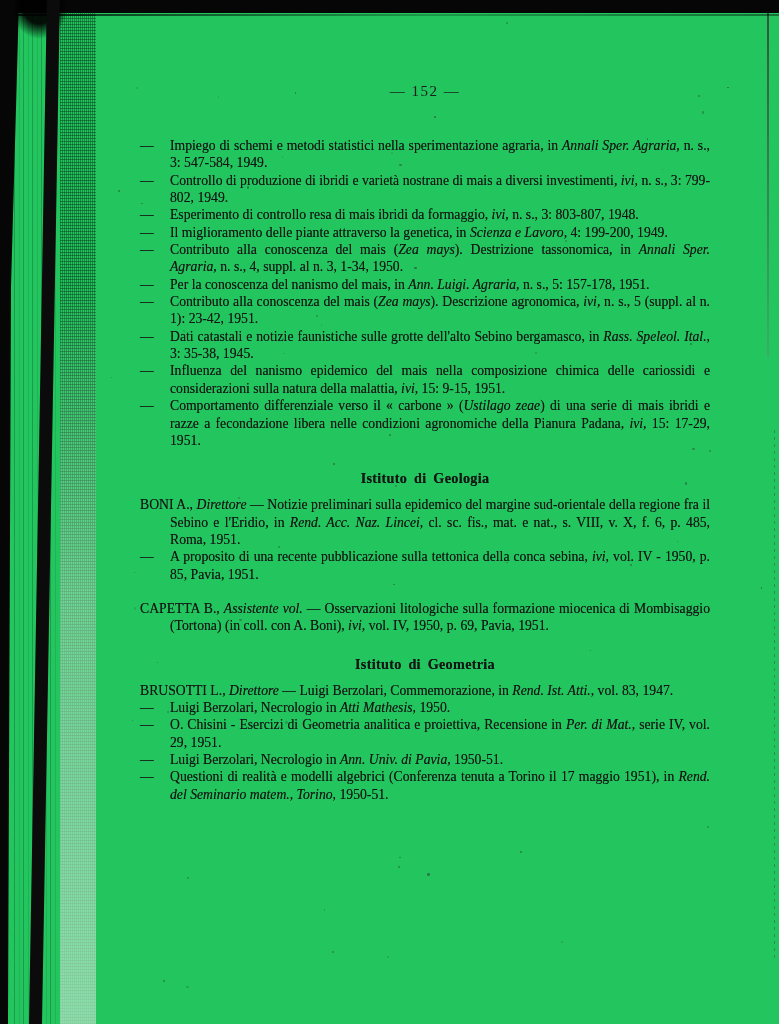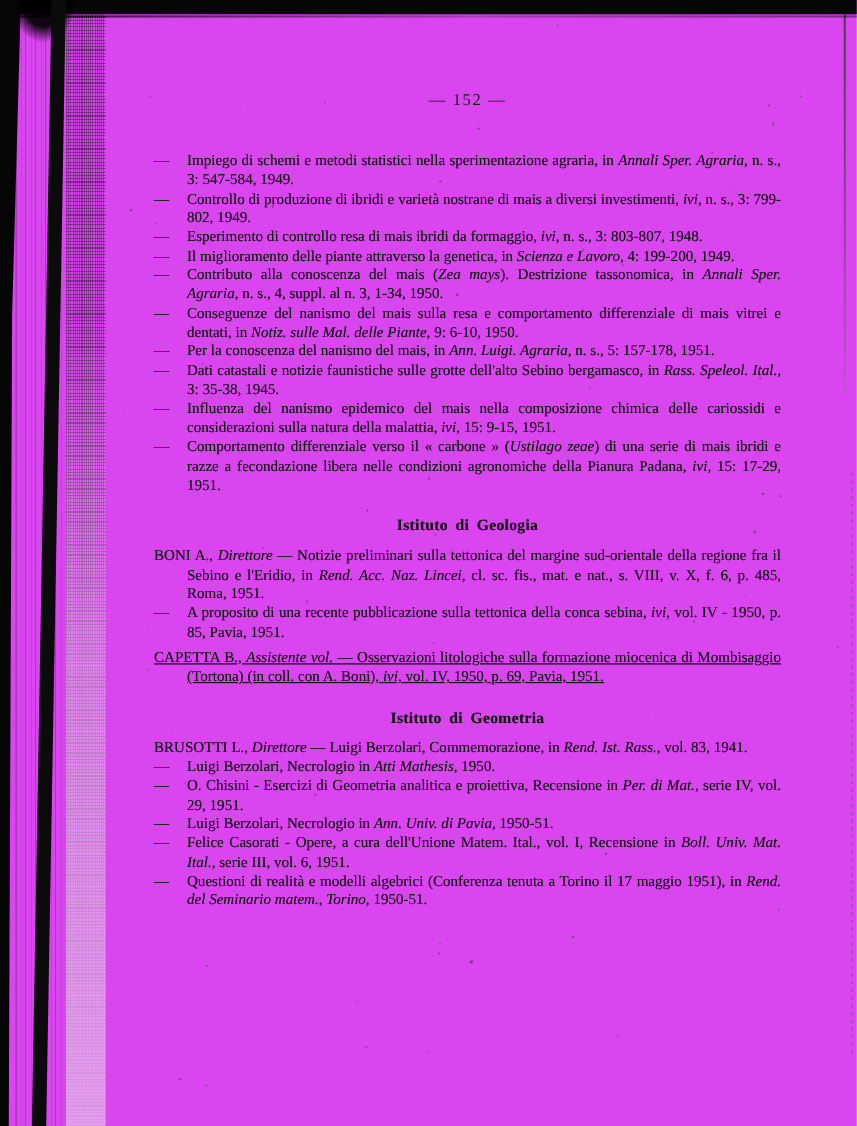--- a/index.html
+++ b/index.html
@@ -1,31 +1,31 @@
 <!DOCTYPE html>
 <html><head>
 <meta charset="utf-8">
 <style>
   html,body{margin:0;padding:0;background:#fff;}
   .scan{
-    position:relative;width:779px;height:1024px;background:#d946ef;overflow:hidden;
+    position:relative;width:779px;height:1024px;background:#22c55e;overflow:hidden;
     font-family:"Liberation Serif","DejaVu Serif",serif;color:#151515;
   }
   
   .page-content{position:absolute;left:140px;top:82px;width:570px;}
   .page-number{
     text-align:center;font-size:15px;letter-spacing:1.5px;line-height:18px;
     margin:0 0 37px 0;color:#1b1b1b;
   }
   .bib{font-size:13.7px;line-height:17.35px;}
   .entry{
     margin:0;text-align:justify;padding-left:30px;text-indent:-30px;
     text-shadow:0 0 .4px rgba(10,10,10,.55);
   }
-  .entry.gap{margin-top:6px;text-decoration:underline;}
+  .entry.gap{margin-top:17px;}
   .dash{display:inline-block;width:30px;text-indent:0;}
   .entry em{font-style:italic;}
   .heading{
     text-align:center;font-weight:bold;font-size:14.2px;line-height:18px;
     margin:20px 0 9px 0;word-spacing:3px;letter-spacing:.3px;
     text-shadow:0 0 .4px rgba(10,10,10,.6);
   }
   
   .edge-top{position:absolute;left:0;top:0;width:100%;height:13px;background:#060606;z-index:5;}
   .edge-top-line{position:absolute;left:0;top:14px;width:100%;height:2px;z-index:5;
@@ -133,35 +133,34 @@
     </div>
 
   <div class="page-content">
     <div class="page-number">— 152 —</div>
     <div class="bib">
         <p class="entry"><span class="dash">—</span><span>Impiego di schemi e metodi statistici nella sperimentazione agraria, in </span><em>Annali Sper. Agraria,</em><span> n. s., 3: 547-584, 1949.</span></p>
         <p class="entry"><span class="dash">—</span><span>Controllo di produzione di ibridi e varietà nostrane di mais a diversi investimenti, </span><em>ivi,</em><span> n. s., 3: 799-802, 1949.</span></p>
         <p class="entry"><span class="dash">—</span><span>Esperimento di controllo resa di mais ibridi da formaggio, </span><em>ivi,</em><span> n. s., 3: 803-807, 1948.</span></p>
         <p class="entry"><span class="dash">—</span><span>Il miglioramento delle piante attraverso la genetica, in </span><em>Scienza e Lavoro,</em><span> 4: 199-200, 1949.</span></p>
         <p class="entry"><span class="dash">—</span><span>Contributo alla conoscenza del mais (</span><em>Zea mays</em><span>). Destrizione tassonomica, in </span><em>Annali Sper. Agraria,</em><span> n. s., 4, suppl. al n. 3, 1-34, 1950.</span></p>
-        <p class="entry"><span class="dash">—</span><span>Conseguenze del nanismo del mais sulla resa e comportamento differenziale di mais vitrei e dentati, in </span><em>Notiz. sulle Mal. delle Piante,</em><span> 9: 6-10, 1950.</span></p>
         <p class="entry"><span class="dash">—</span><span>Per la conoscenza del nanismo del mais, in </span><em>Ann. Luigi. Agraria,</em><span> n. s., 5: 157-178, 1951.</span></p>
+        <p class="entry"><span class="dash">—</span><span>Contributo alla conoscenza del mais (</span><em>Zea mays</em><span>). Descrizione agronomica, </span><em>ivi,</em><span> n. s., 5 (suppl. al n. 1): 23-42, 1951.</span></p>
         <p class="entry"><span class="dash">—</span><span>Dati catastali e notizie faunistiche sulle grotte dell'alto Sebino bergamasco, in </span><em>Rass. Speleol. Ital.,</em><span> 3: 35-38, 1945.</span></p>
         <p class="entry"><span class="dash">—</span><span>Influenza del nanismo epidemico del mais nella composizione chimica delle cariossidi e considerazioni sulla natura della malattia, </span><em>ivi,</em><span> 15: 9-15, 1951.</span></p>
         <p class="entry"><span class="dash">—</span><span>Comportamento differenziale verso il « carbone » (</span><em>Ustilago zeae</em><span>) di una serie di mais ibridi e razze a fecondazione libera nelle condizioni agronomiche della Pianura Padana, </span><em>ivi,</em><span> 15: 17-29, 1951.</span></p>
         <div class="heading">Istituto di Geologia</div>
-        <p class="entry"><span>BONI A., </span><em>Direttore</em><span> — Notizie preliminari sulla tettonica del margine sud-orientale della regione fra il Sebino e l'Eridio, in </span><em>Rend. Acc. Naz. Lincei,</em><span> cl. sc. fis., mat. e nat., s. VIII, v. X, f. 6, p. 485, Roma, 1951.</span></p>
+        <p class="entry"><span>BONI A., </span><em>Direttore</em><span> — Notizie preliminari sulla epidemico del margine sud-orientale della regione fra il Sebino e l'Eridio, in </span><em>Rend. Acc. Naz. Lincei,</em><span> cl. sc. fis., mat. e nat., s. VIII, v. X, f. 6, p. 485, Roma, 1951.</span></p>
         <p class="entry"><span class="dash">—</span><span>A proposito di una recente pubblicazione sulla tettonica della conca sebina, </span><em>ivi,</em><span> vol. IV - 1950, p. 85, Pavia, 1951.</span></p>
         <p class="entry gap"><span>CAPETTA B., </span><em>Assistente vol.</em><span> — Osservazioni litologiche sulla formazione miocenica di Mombisaggio (Tortona) (in coll. con A. Boni), </span><em>ivi,</em><span> vol. IV, 1950, p. 69, Pavia, 1951.</span></p>
         <div class="heading">Istituto di Geometria</div>
-        <p class="entry"><span>BRUSOTTI L., </span><em>Direttore</em><span> — Luigi Berzolari, Commemorazione, in </span><em>Rend. Ist. Rass.,</em><span> vol. 83, 1941.</span></p>
+        <p class="entry"><span>BRUSOTTI L., </span><em>Direttore</em><span> — Luigi Berzolari, Commemorazione, in </span><em>Rend. Ist. Atti.,</em><span> vol. 83, 1947.</span></p>
         <p class="entry"><span class="dash">—</span><span>Luigi Berzolari, Necrologio in </span><em>Atti Mathesis,</em><span> 1950.</span></p>
         <p class="entry"><span class="dash">—</span><span>O. Chisini - Esercizi di Geometria analitica e proiettiva, Recensione in </span><em>Per. di Mat.,</em><span> serie IV, vol. 29, 1951.</span></p>
         <p class="entry"><span class="dash">—</span><span>Luigi Berzolari, Necrologio in </span><em>Ann. Univ. di Pavia,</em><span> 1950-51.</span></p>
-        <p class="entry"><span class="dash">—</span><span>Felice Casorati - Opere, a cura dell'Unione Matem. Ital., vol. I, Recensione in </span><em>Boll. Univ. Mat. Ital.,</em><span> serie III, vol. 6, 1951.</span></p>
         <p class="entry"><span class="dash">—</span><span>Questioni di realità e modelli algebrici (Conferenza tenuta a Torino il 17 maggio 1951), in </span><em>Rend. del Seminario matem., Torino,</em><span> 1950-51.</span></p>
       </div>
   </div>
 
   <div class="edge-top"></div>
   <div class="edge-top-line"></div>
   <div class="edge-left"></div>
   <div class="streak-band"></div>
   <div class="corner-blob"></div>
   <div class="gutter-stripe"></div>

